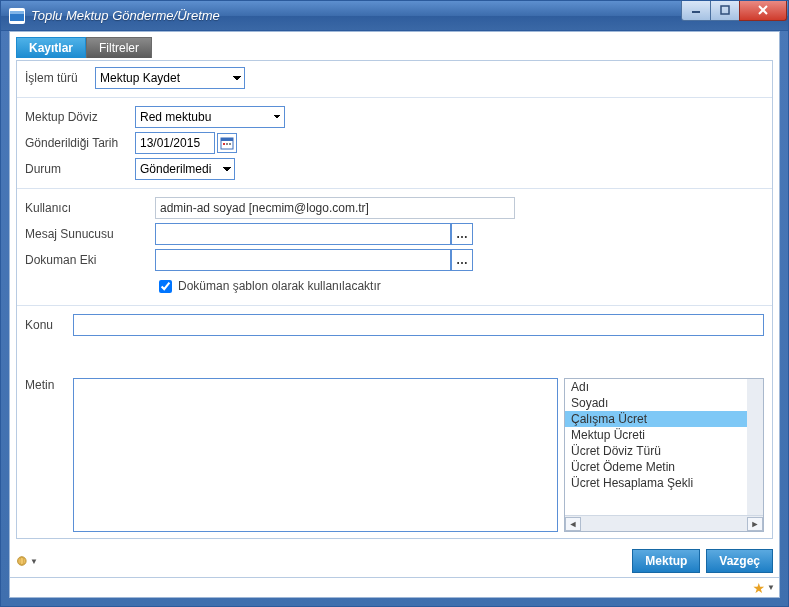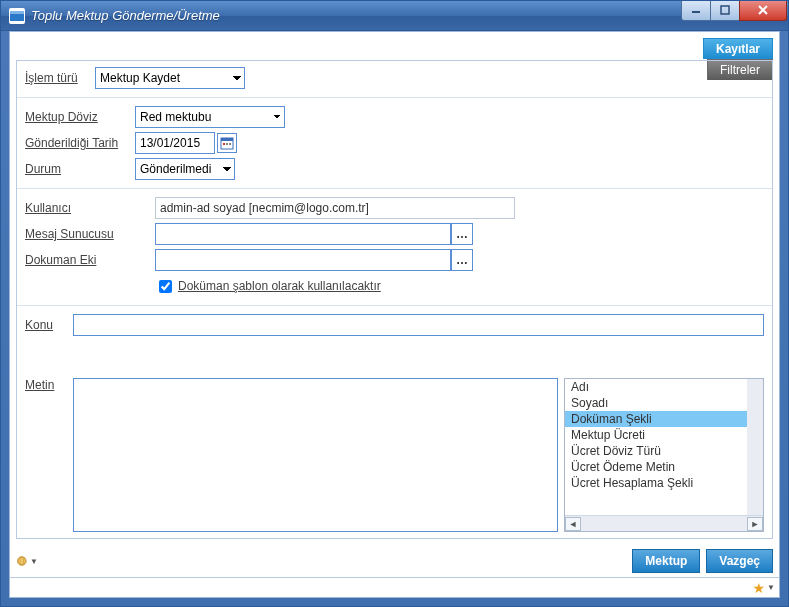--- a/index.html
+++ b/index.html
@@ -43,21 +43,21 @@
   .client {
     position:absolute; left:8px; right:8px; top:30px; bottom:8px;
     background:#fff;
     border:1px solid #9fb8d8;
     display:flex; flex-direction:column;
   }
 
   
   .tabstrip {
     height:20px; margin:6px 6px 2px 6px;
-    display:flex; align-items:flex-end; gap:0;flex-direction:column;
+    display:flex; align-items:flex-end; gap:0;
   }
   .tab {
     padding: 3px 12px;
     background: linear-gradient(to bottom,#8a8a8a,#5a5a5a);
     color:#fff; font-size:12px;
     border:1px solid #6a6a6a;
     border-bottom:none;
     cursor:pointer;
   }
   .tab.active {
@@ -69,21 +69,21 @@
   .panel {
     flex:1; margin:0 6px 6px 6px;
     border:1px solid #b8cbe2;
     display:flex; flex-direction:column;
     padding:6px 8px;
     gap:4px;
     overflow:hidden;
   }
 
   .row { display:flex; align-items:center; min-height:22px; }
-  .lbl { color:#444;text-decoration:underline; }
+  .lbl { color:#444; }
   .lbl.c1 { width:110px; }
   .lbl.c1b { width:130px; }
 
   .divider { border-top:1px solid #d9e3f0; margin:4px -8px; }
 
   select.fld, input[type=text].fld {
     border:1px solid #5a8fd6; background:#fff;
     height:22px; font-family:inherit; font-size:12px;
     padding-left:4px; outline:none;
   }
@@ -275,21 +275,21 @@
 
       <div class="editor-row">
         <div class="editor-left">
           <span class="lbl">Metin</span>
           <textarea class="editor-textarea" style=""></textarea>
         </div>
         <div class="fieldlist-box">
           <div class="fieldlist" id="fieldlist">
               <div class="fieldlist-item">Adı</div>
               <div class="fieldlist-item">Soyadı</div>
-              <div class="fieldlist-item selected">Doküman Şekli</div>
+              <div class="fieldlist-item selected">Çalışma Ücret</div>
               <div class="fieldlist-item">Mektup Ücreti</div>
               <div class="fieldlist-item">Ücret Döviz Türü</div>
               <div class="fieldlist-item">Ücret Ödeme Metin</div>
               <div class="fieldlist-item">Ücret Hesaplama Şekli</div>
             </div>
           <div class="hscroll">
             <div class="hscrollbtn">◄</div>
             <div class="track"></div>
             <div class="spacer"></div>
             <div class="hscrollbtn">►</div>

